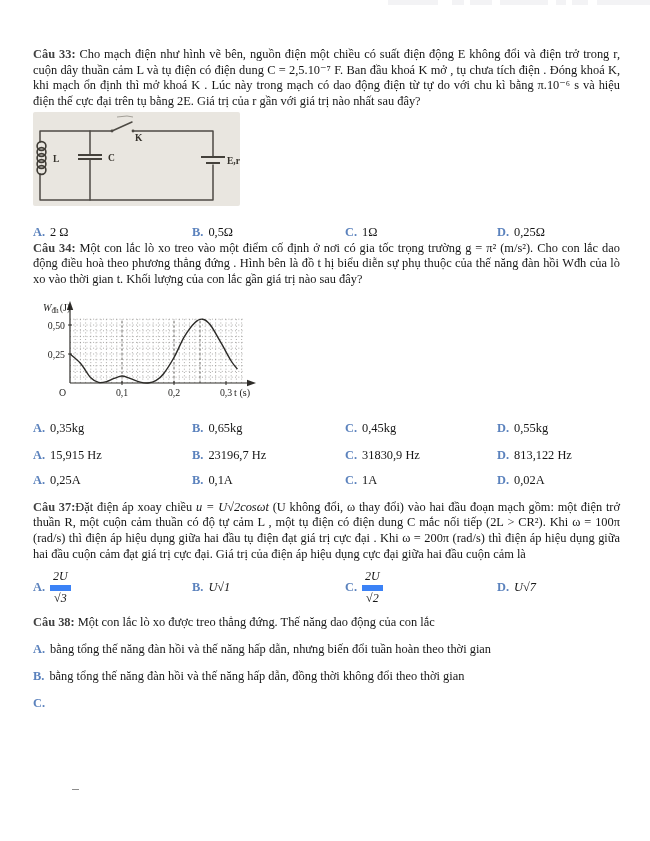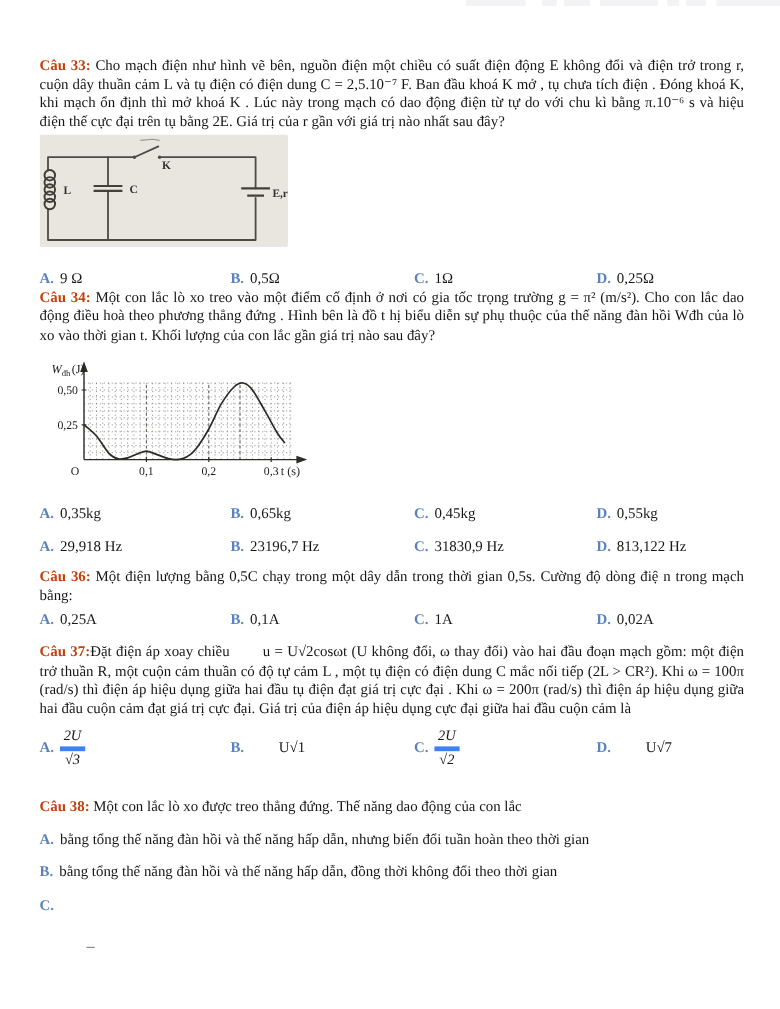--- a/index.html
+++ b/index.html
@@ -2,44 +2,44 @@
 <html lang="vi"><head>
 <meta charset="utf-8">
 <style>
   html,body{margin:0;padding:0;background:#ffffff;}
   .page{position:relative;width:650px;height:841px;background:#ffffff;overflow:hidden;
         font-family:"Liberation Serif","DejaVu Serif",serif;font-size:12.4px;line-height:15.6px;color:#161616;}
   .artifacts{position:absolute;top:0;left:0;width:650px;height:6px;}
   .artifacts div{position:absolute;top:0;height:5px;background:#f3f3f5;}
   .content{position:absolute;left:33px;top:47px;width:587px;}
   .qtext{margin:0;text-align:justify;}
-  .qlabel{font-weight:bold;color:#c2410c;}
-  .mathv{margin-left:24px;}
+  .qlabel{font-weight:bold;color:#404040;}
+  .mathv{font-style:italic;}
   .answers{display:grid;grid-template-columns:159px 153px 152px 1fr;align-items:center;}
   .ans{display:flex;align-items:center;}
   .ltr{font-weight:bold;color:#5b82bd;margin-right:5px;white-space:pre;}
   .aval{white-space:pre;}
   
   .fig-circuit{margin:3px 0 0 0;width:207px;height:94px;}
   .row-a33{margin-top:14px;}
   .q34{}
   .fig-graph{margin:14px 0 0 -3px;width:235px;height:106px;}
   .row-a34{margin-top:9px;}
   .q35{margin-top:11px;}
   .row-a35{margin-top:7px;}
   .q36{margin-top:10px;}
   .row-a36{margin-top:5px;}
   .q37{margin-top:11px;}
   .row-a37{margin-top:6px;min-height:40px;}
-  .q38{margin-top:21px;}
+  .q38{margin-top:7px;}
   .opt{display:flex;margin-top:11.5px;}
   .opt .ltr{margin-right:5px;}
   
   .frac{display:inline-flex;flex-direction:column;align-items:center;font-style:italic;font-size:12px;line-height:1.15;}
-  .frac .num{padding:0 3px 1px;border-bottom:4px solid #3b82f6;}
+  .frac .num{padding:0 3px 1px;border-bottom:6px solid #3b82f6;}
   .frac .den{padding-top:1px;}
   
   .circuit-bg{fill:#e9e6e0;}
   .wire{stroke:#4d4a44;stroke-width:1.5;fill:none;stroke-linecap:round;}
   .plate{stroke:#44413b;stroke-width:1.8;fill:none;}
   .coil{stroke:#3f3c36;stroke-width:1.6;fill:none;}
   .figlabel{font-family:"Liberation Serif",serif;font-weight:bold;font-size:9.5px;fill:#35322c;}
   .scanmark{stroke:#9a968e;stroke-width:0.9;fill:none;}
   .axis{stroke:#2e2c29;stroke-width:1.2;fill:none;}
   .arrow{fill:#2e2c29;}
@@ -95,21 +95,21 @@
         </g>
         <text class="figlabel" x="20" y="50">L</text>
         <text class="figlabel" x="75" y="49">C</text>
         <text class="figlabel" x="102" y="29">K</text>
         <text class="figlabel" x="194" y="52">E,r</text>
       </svg>
 
       <div class="answers row-a33">
         <div class="ans">
             <span class="ltr">A.</span>
-            <span class="aval">9 Ω</span>
+            <span class="aval">2 Ω</span>
           </div>
         <div class="ans">
             <span class="ltr">B.</span>
             <span class="aval">0,5Ω</span>
           </div>
         <div class="ans">
             <span class="ltr">C.</span>
             <span class="aval">1Ω</span>
           </div>
         <div class="ans">
@@ -172,39 +172,38 @@
             <span class="ltr">D.</span>
             <span class="aval">0,55kg</span>
           </div>
       </div>
     </section>
 
     <section class="q35">
       <div class="answers row-a35">
         <div class="ans">
             <span class="ltr">A.</span>
-            <span class="aval">29,918 Hz</span>
+            <span class="aval">15,915 Hz</span>
           </div>
         <div class="ans">
             <span class="ltr">B.</span>
             <span class="aval">23196,7 Hz</span>
           </div>
         <div class="ans">
             <span class="ltr">C.</span>
             <span class="aval">31830,9 Hz</span>
           </div>
         <div class="ans">
             <span class="ltr">D.</span>
             <span class="aval">813,122 Hz</span>
           </div>
       </div>
     </section>
 
     <section class="q36">
-      <p class="qtext"><span class="qlabel">Câu 36:</span> <span>Một điện lượng bằng 0,5C chạy trong một dây dẫn trong thời gian 0,5s. Cường độ dòng điệ n trong mạch bằng:</span></p>
       <div class="answers row-a36">
         <div class="ans">
             <span class="ltr">A.</span>
             <span class="aval">0,25A</span>
           </div>
         <div class="ans">
             <span class="ltr">B.</span>
             <span class="aval">0,1A</span>
           </div>
         <div class="ans">

